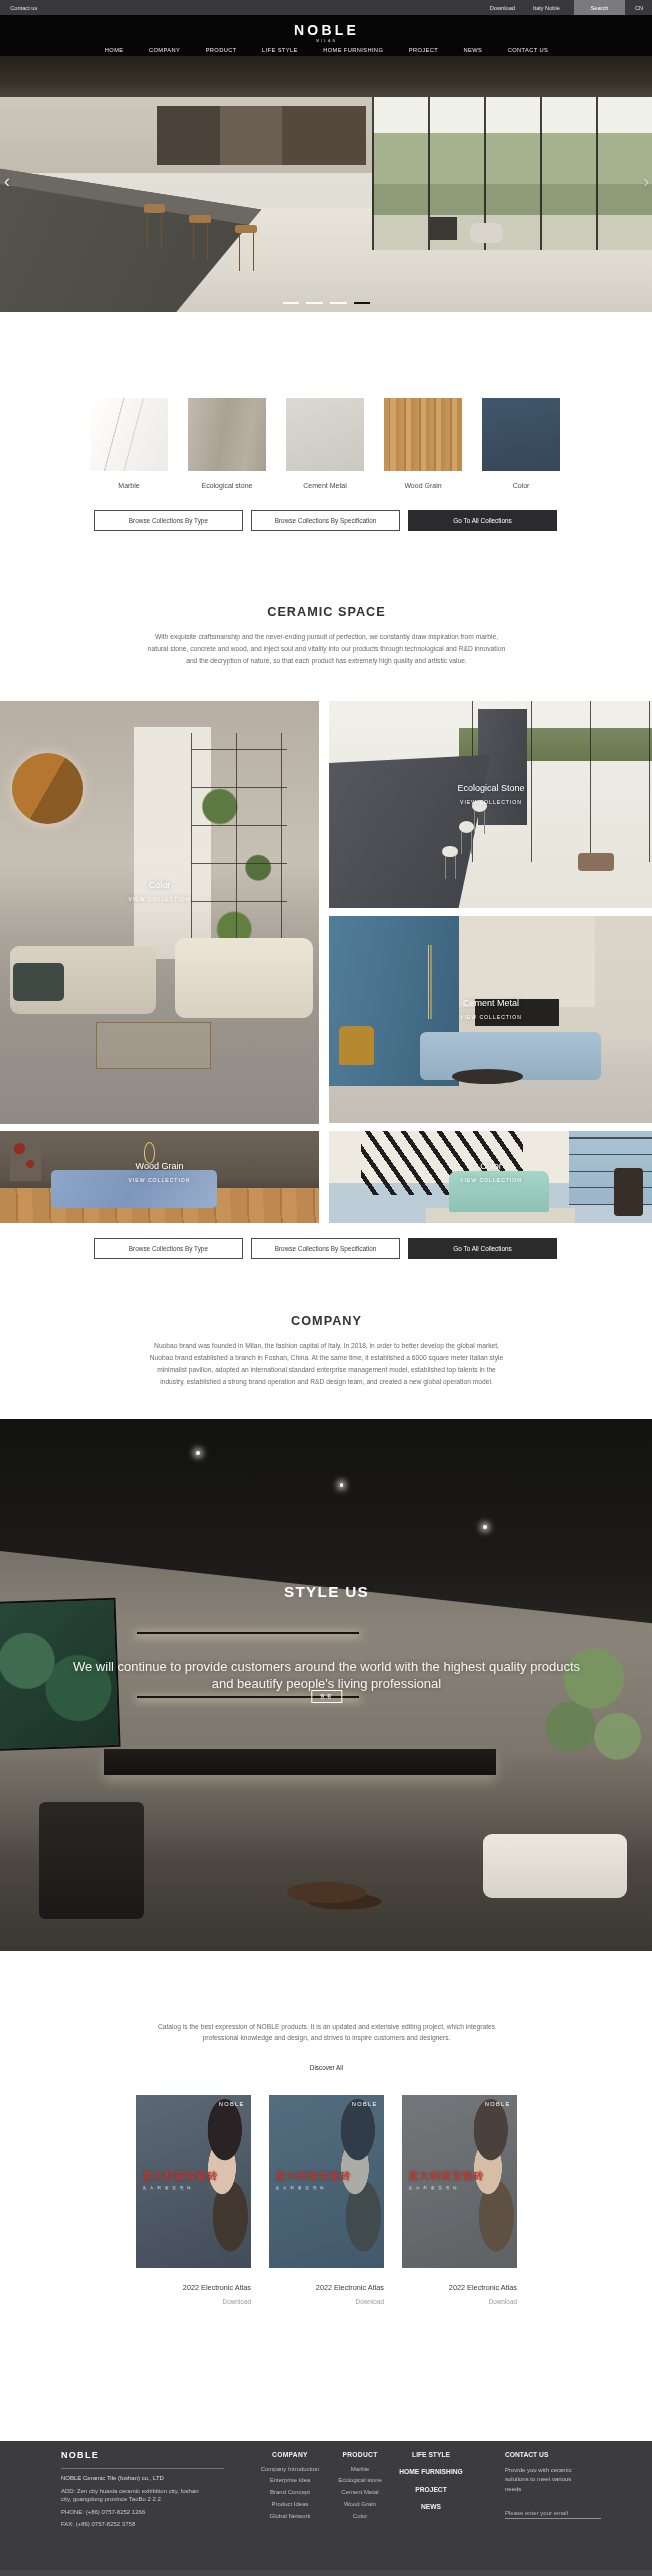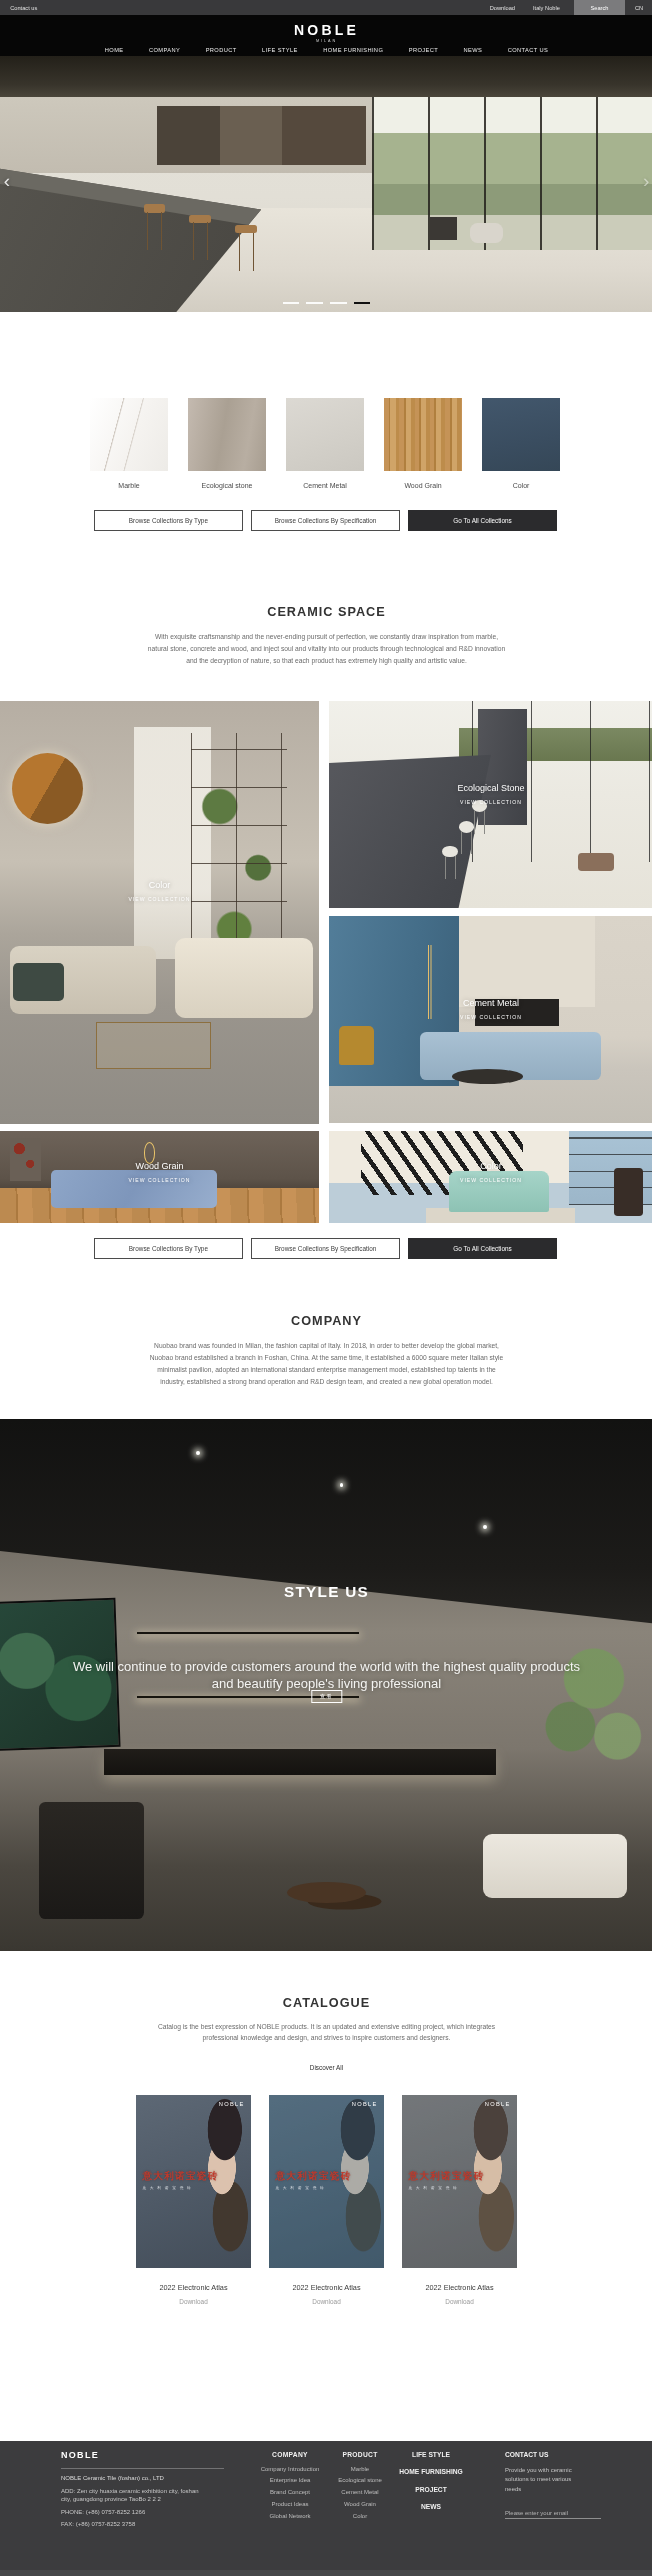--- a/index.html
+++ b/index.html
@@ -203,21 +203,21 @@
               font-size:15.3px; font-weight:bold; letter-spacing:1.3px; }
   .ab-para { position:absolute; top:240px; left:0; width:100%; text-align:center; color:#f4f4f2;
              font-size:13px; line-height:16.6px; text-shadow:0 0 5.1px rgba(0,0,0,.4); }
   .ab-more { position:absolute; top:271px; left:50%; transform:translateX(-50%); border:0.6px solid #fff;
              color:#fff; font-size:5.1px; letter-spacing:1.3px; padding:1.9px 8.3px; cursor:pointer; }
 
   
   .discover { position:absolute; top:2064px; left:0; width:100%; text-align:center; font-size:6.4px;
               color:#2f2f2f; cursor:pointer; }
   .covers { position:absolute; top:2095px; left:0; width:653px; display:flex; justify-content:center; gap:18px; }
-  .cover-card { width:115px; text-align:center; }
+  .cover-card { width:115px; text-align:right; }
   .cover { position:relative; width:115px; height:173px; overflow:hidden; cursor:pointer;
            background:linear-gradient(160deg,#5d6875 0%,#4e5966 55%,#434d59 100%); }
   .cover-face { position:absolute; top:0; right:0; width:60%; height:100%;
       background:
         radial-gradient(ellipse 42% 30% at 62% 20%, #2a2326 0 58%, transparent 60%),
         radial-gradient(ellipse 34% 26% at 58% 42%, #dcc2ae 0 58%, transparent 60%),
         radial-gradient(ellipse 50% 40% at 70% 70%, #42382f 0 50%, transparent 52%); }
   .cover.tint-blue::after { content:""; position:absolute; inset:0; background:rgba(64,118,150,.30); }
   .cover.tint-warm::after { content:""; position:absolute; inset:0; background:rgba(196,174,142,.22); }
   .cover-brand { position:absolute; top:6.4px; right:6.4px; color:#fff; font-size:5.7px; letter-spacing:1.3px; z-index:2; }
@@ -432,21 +432,20 @@
     <div class="ab-chair"></div>
     <div class="ab-table"></div>
     <div class="ab-title">STYLE US</div>
     <div class="ab-para">
       <span style="display:block">We will continue to provide customers around the world with the highest quality products</span>
       <span style="display:block">and beautify people's living professional</span>
     </div>
     <span class="ab-more">查看</span>
   </div>
 
-  <div class="sec-title" style="top:1996px;">CATALOGUE</div>
   <div class="sec-para" style="top:2022px; line-height:10.8px;">
     <span style="display:block">Catalog is the best expression of NOBLE products. It is an updated and extensive editing project, which integrates</span>
     <span style="display:block">professional knowledge and design, and strives to inspire customers and designers.</span>
   </div>
   <div class="discover">Discover All</div>
 
   <div class="covers">
     <div class="cover-card">
       <div class="cover">
         <div class="cover-face"></div>

